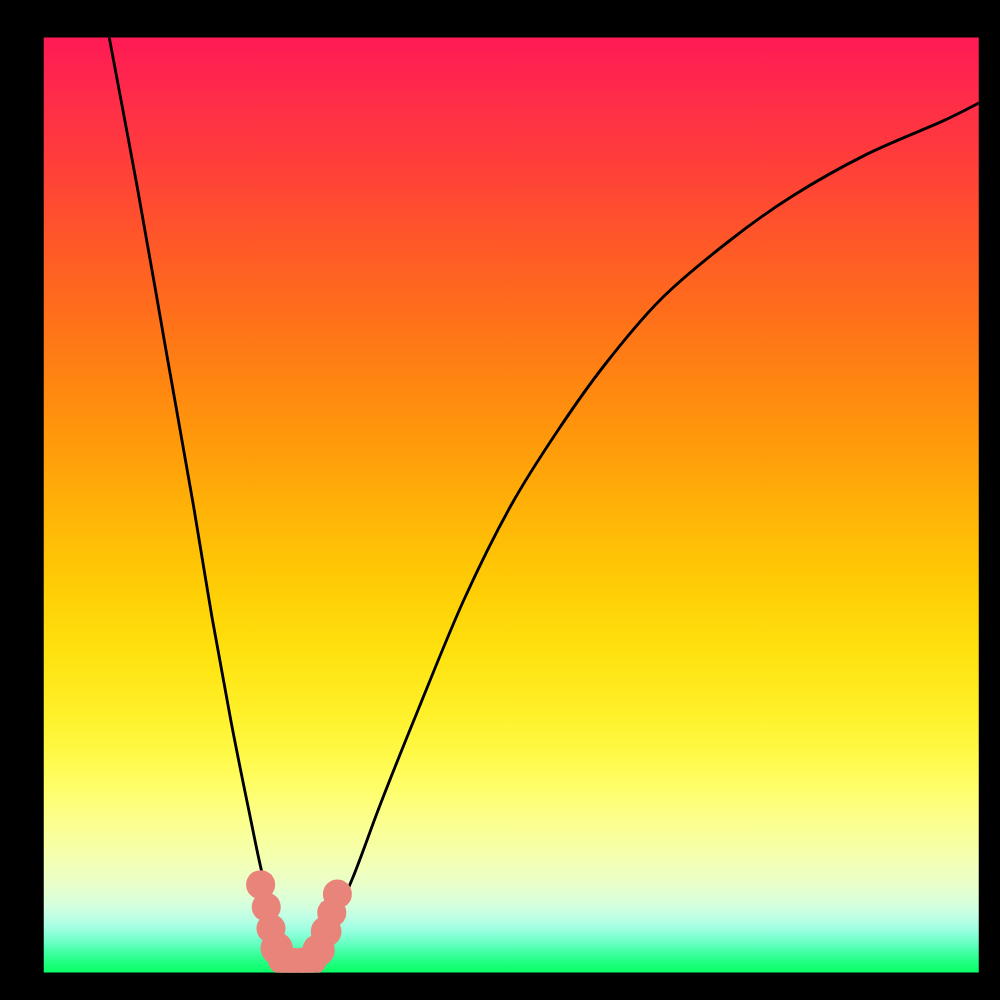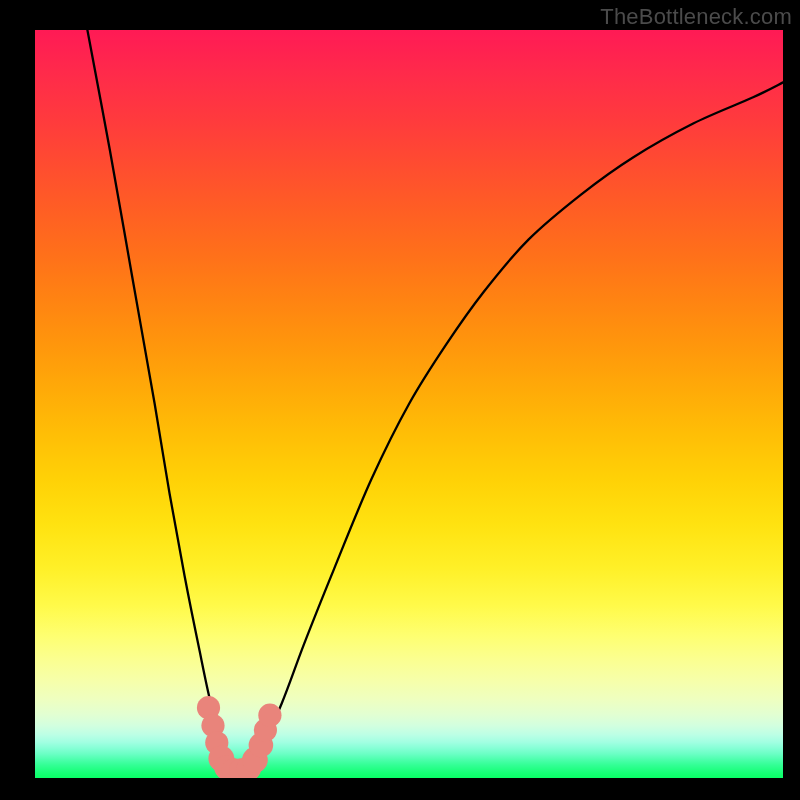--- a/index.html
+++ b/index.html
@@ -81,21 +81,20 @@
     stroke-linecap: round;
   }
   .marker {
     fill: #e9847b;
   }
 </style>
 </head>
 <body>
 
 <div class="outer">
-  <div class="watermark">TheBottleneck.com</div>
 
   <div class="plot">
     <svg class="curve" viewBox="0 0 748 748" preserveAspectRatio="none">
       <path id="curvePath" class="curve-path" d="M 52.4 0.0 C 56.1 19.9, 67.3 78.5, 74.8 119.7 C 82.3 160.8, 89.8 204.5, 97.2 246.8 C 104.7 289.2, 113.4 337.8, 119.7 374.0 C 125.9 410.2, 129.7 435.1, 134.6 463.8 C 139.6 492.4, 144.6 519.9, 149.6 546.0 C 154.6 572.2, 160.2 599.6, 164.6 620.8 C 168.9 642.0, 172.0 658.2, 175.8 673.2 C 179.5 688.2, 183.9 700.6, 187.0 710.6 C 190.1 720.6, 192.0 728.1, 194.5 733.0 C 197.0 738.0, 199.5 739.3, 202.0 740.5 C 204.5 741.8, 206.9 741.8, 209.4 740.5 C 211.9 739.3, 214.4 736.2, 216.9 733.0 C 219.4 729.9, 219.4 731.8, 224.4 721.8 C 229.4 711.8, 239.4 691.3, 246.8 673.2 C 254.3 655.1, 260.6 635.8, 269.3 613.4 C 278.0 590.9, 288.0 566.0, 299.2 538.6 C 310.4 511.1, 324.1 476.2, 336.6 448.8 C 349.1 421.4, 361.5 396.4, 374.0 374.0 C 386.5 351.6, 398.9 332.9, 411.4 314.2 C 423.9 295.5, 435.1 279.3, 448.8 261.8 C 462.5 244.3, 477.5 225.6, 493.7 209.4 C 509.9 193.2, 528.6 178.3, 546.0 164.6 C 563.5 150.8, 579.7 139.0, 598.4 127.2 C 617.1 115.3, 638.3 103.5, 658.2 93.5 C 678.2 83.5, 703.1 74.2, 718.1 67.3 C 733.0 60.5, 743.0 54.9, 748.0 52.4"></path>
       <g id="markerGroup">
           <circle cx="173.5" cy="677.7" r="11.6" class="marker"></circle>
           <circle cx="178.0" cy="695.6" r="11.6" class="marker"></circle>
           <circle cx="181.8" cy="712.8" r="11.6" class="marker"></circle>
           <circle cx="186.3" cy="728.6" r="12.9" class="marker"></circle>
           <circle cx="191.5" cy="737.5" r="12.3" class="marker"></circle>

